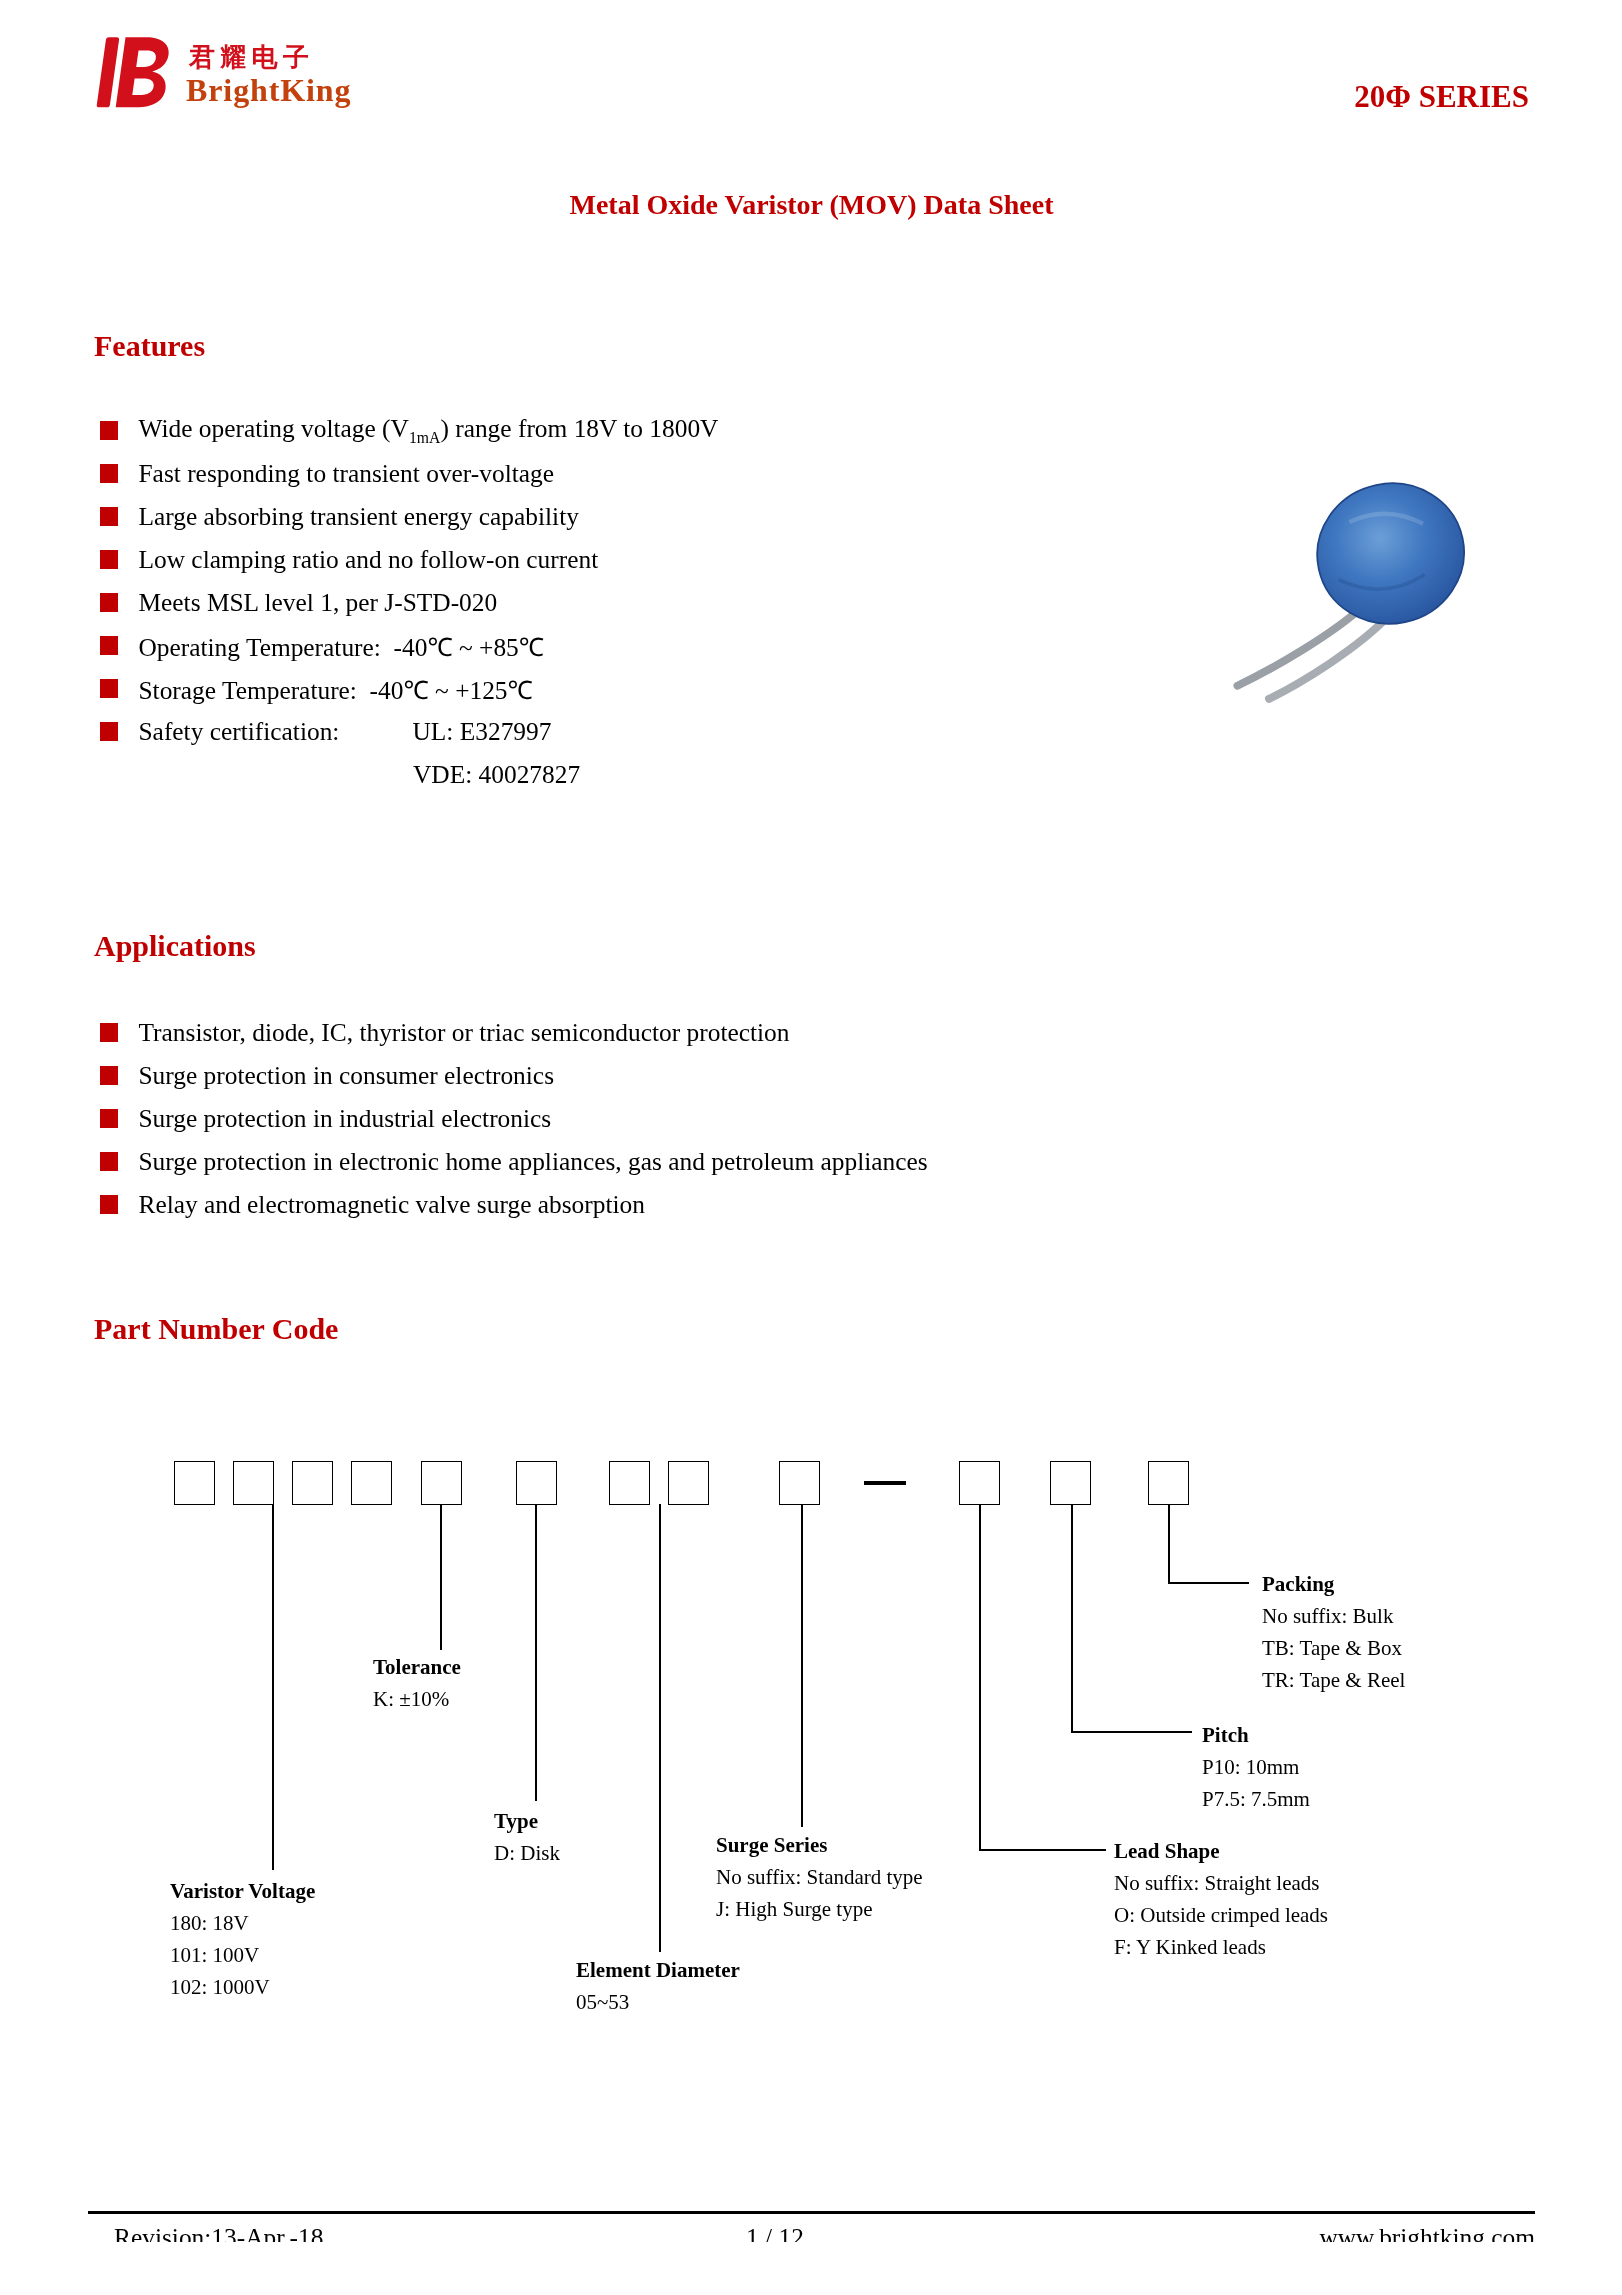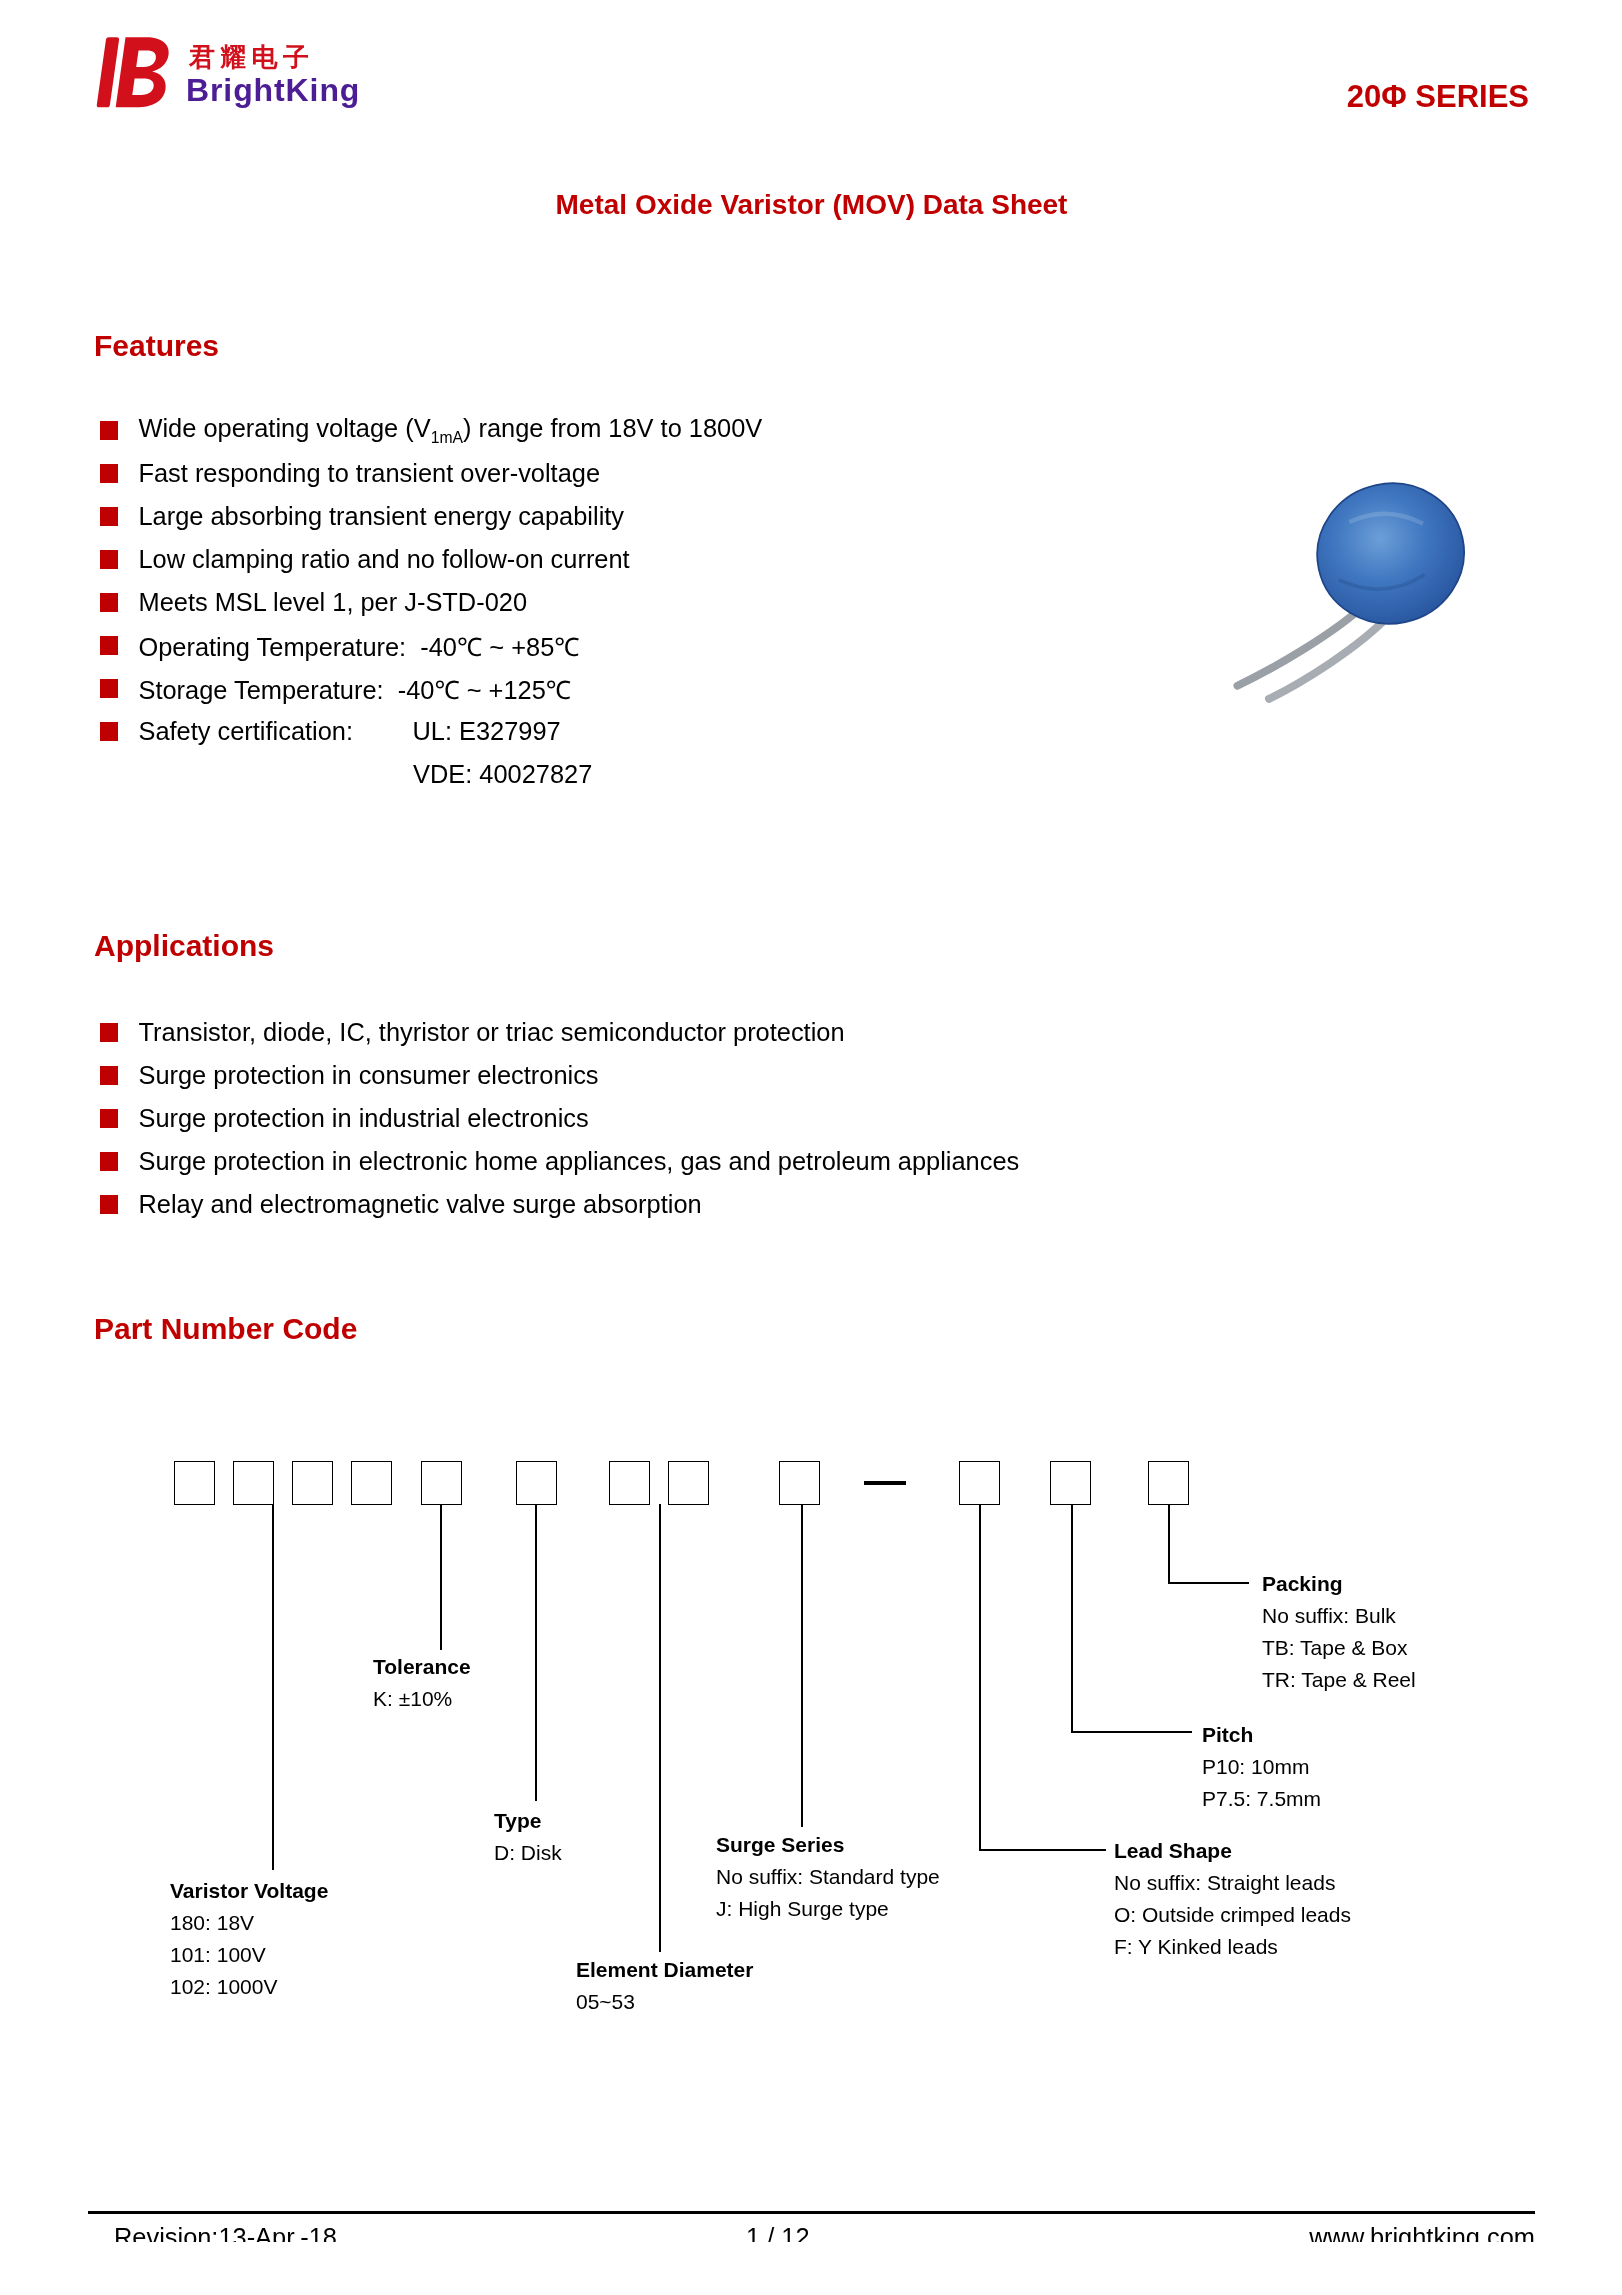--- a/index.html
+++ b/index.html
@@ -1,29 +1,29 @@
 <!DOCTYPE html>
 <html style="font-size:14px"><head>
 <meta charset="utf-8">
 <style>
   * { margin:0; padding:0; box-sizing:border-box; }
   html,body { background:#ffffff; }
   .page {
     position:relative;
     width:1623px; height:2242px;
     background:#ffffff;
-    font-family:Liberation Sans, sans-serif;
+    font-family:Liberation Serif, serif;
     color:#000;
     overflow:hidden;
   }
 
   
   .logo-mark { position:absolute; left:88px; top:30px; width:84px; height:88px; }
   .logo-cn { position:absolute; left:189px; top:40px; font-size:26px; font-weight:bold; color:#d2101b; letter-spacing:5.3px; }
-  .logo-en { position:absolute; left:186px; top:72px; font-size:32px; font-weight:bold; color:#4c1d95; letter-spacing:0.9px; }
+  .logo-en { position:absolute; left:186px; top:72px; font-size:32px; font-weight:bold; color:#c2410c; letter-spacing:0.9px; }
   .series { position:absolute; left:1288px; top:79px; width:241px; text-align:right; font-size:31px; font-weight:bold; color:#c00000; }
 
   .page-title { position:absolute; left:0; right:0; top:189px; text-align:center; font-size:28px; font-weight:bold; color:#c00000; }
 
   .heading { position:absolute; font-size:30px; font-weight:bold; color:#c00000; }
 
   .list { position:absolute; }
   .list-row { display:flex; align-items:center; height:43px; font-size:25.4px; padding-left:6.1px; }
   .list-row .txt { white-space:pre-wrap; }
   .bullet { width:18.4px; height:18.4px; background:#c00000; margin-right:20px; flex:0 0 auto; }

